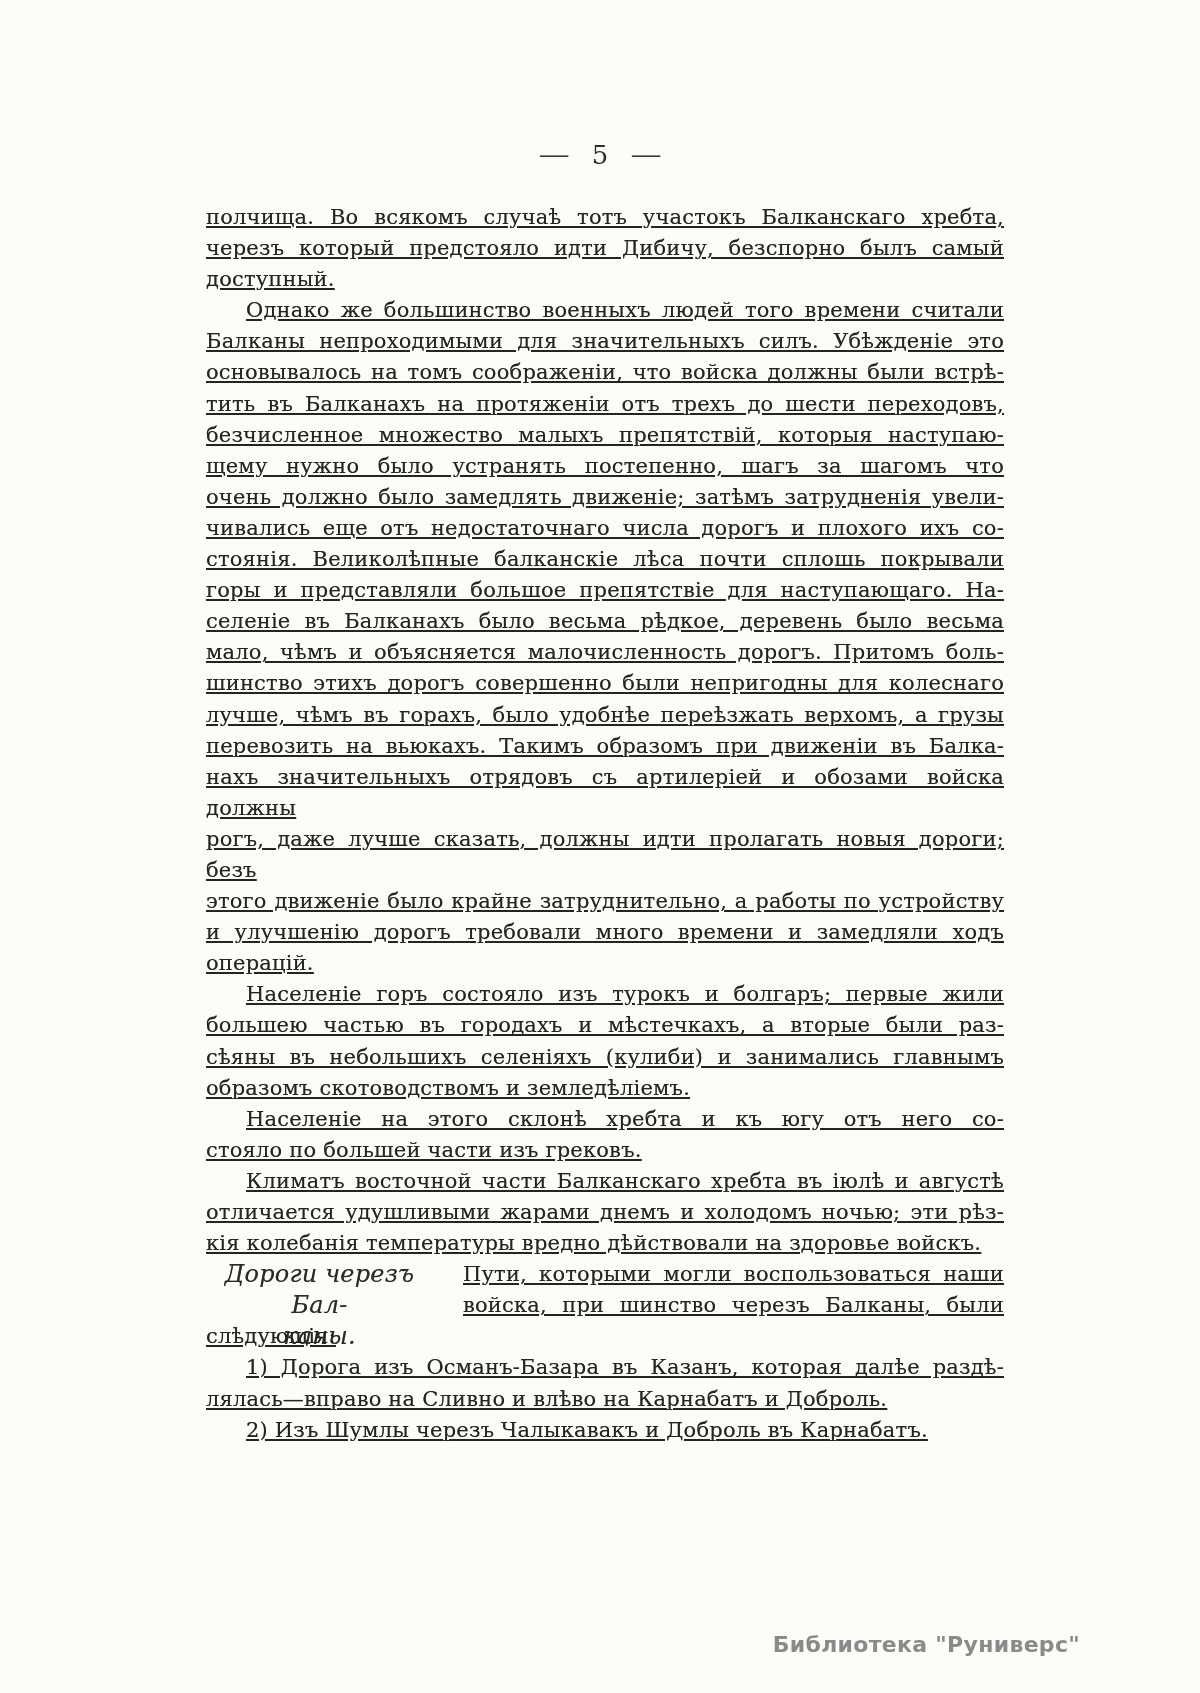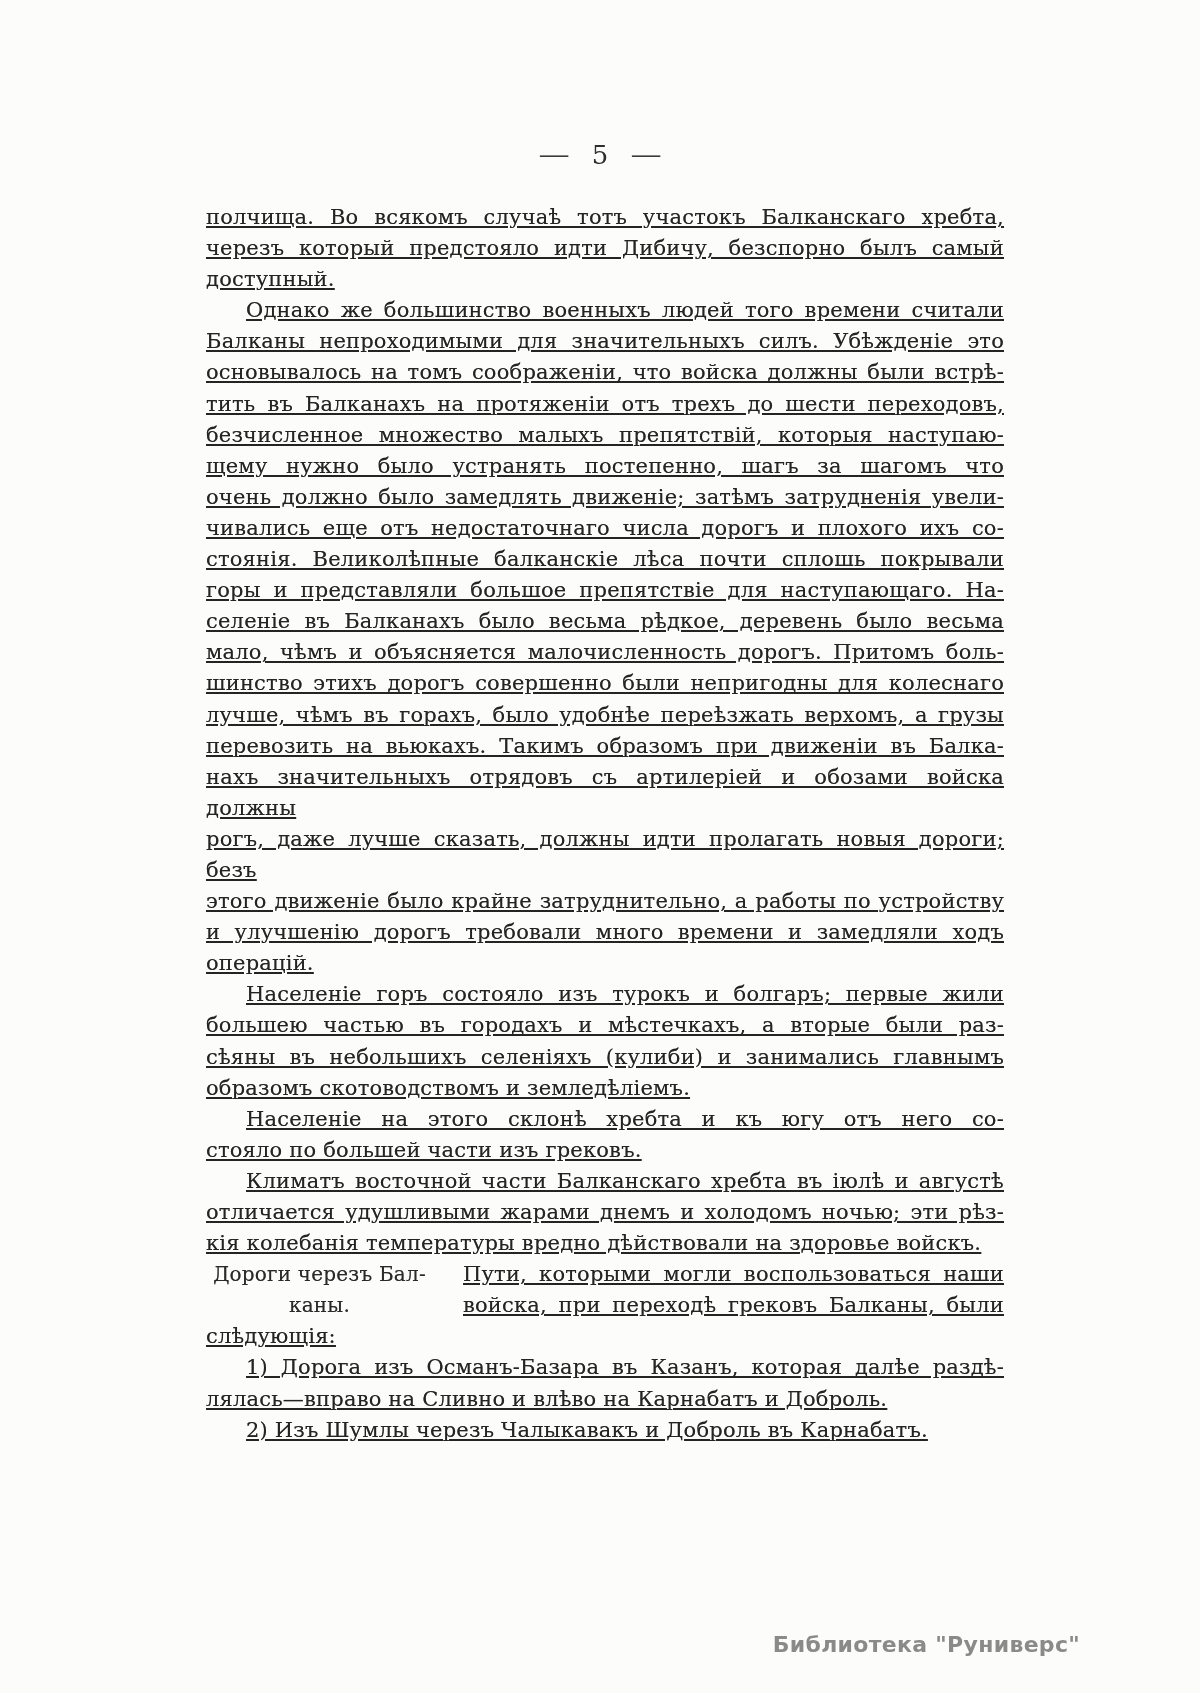--- a/index.html
+++ b/index.html
@@ -46,21 +46,22 @@
     text-align-last: justify;
     text-decoration: underline;
   }
   .line.last { text-align: right; text-align-last: left; }
   .line.indent { text-indent: 40px; }
   .sidenote {
     float: left;
     width: 227px;
     height: 62.2px;
     margin-right: 30px;
-    font-size: 20px;
+    font-style: italic;
+    font-size: 24px;
     line-height: 31.1px;
     text-align: center;
     color: #2a2a2a;
   }
   .watermark {
     position: absolute;
     right: 120px;
     bottom: 36px;
     font-family: "DejaVu Sans", sans-serif;
     font-weight: bold;
@@ -123,21 +124,21 @@
         <div class="line indent">Климатъ восточной части Балканскаго хребта въ іюлѣ и августѣ</div>
         <div class="line">отличается удушливыми жарами днемъ и холодомъ ночью; эти рѣз-</div>
         <div class="line last">кія колебанія температуры вредно дѣйствовали на здоровье войскъ.</div>
       </div>
       <div class="paragraph">
         <div class="sidenote">
           <div>Дороги черезъ Бал-</div>
           <div>каны.</div>
         </div>
         <div class="line">Пути, которыми могли воспользоваться наши</div>
-        <div class="line">войска, при переходѣ грековъ Балканы, были</div>
+        <div class="line">войска, при шинство черезъ Балканы, были</div>
         <div class="line last">слѣдующія:</div>
       </div>
       <div class="paragraph">
         <div class="line indent">1) Дорога изъ Османъ-Базара въ Казанъ, которая далѣе раздѣ-</div>
         <div class="line last">лялась—вправо на Сливно и влѣво на Карнабатъ и Доброль.</div>
       </div>
       <div class="paragraph">
         <div class="line last indent">2) Изъ Шумлы черезъ Чалыкавакъ и Доброль въ Карнабатъ.</div>
       </div>
     </div>

